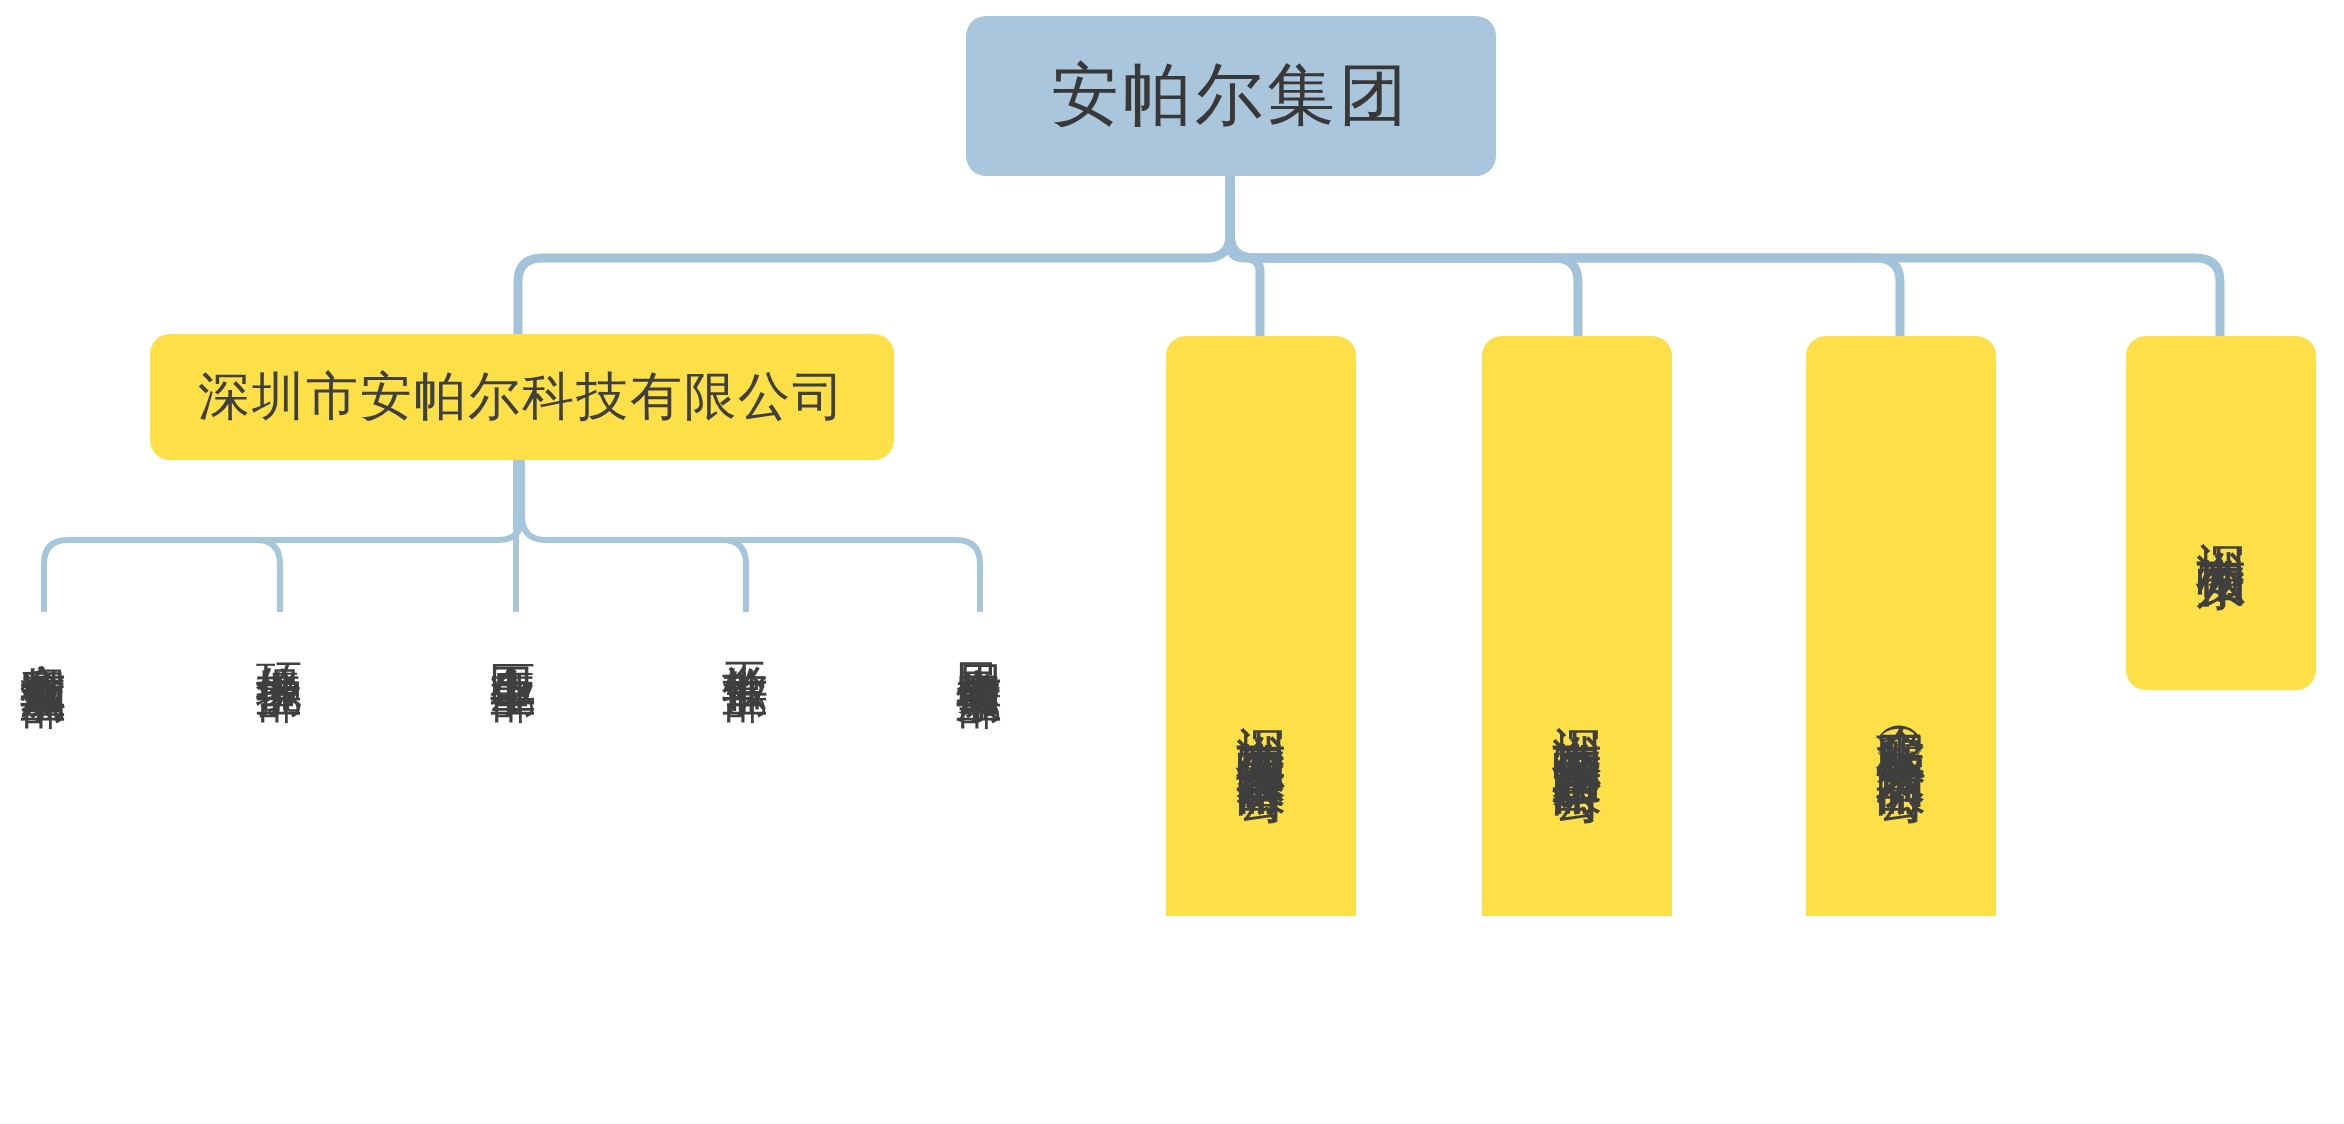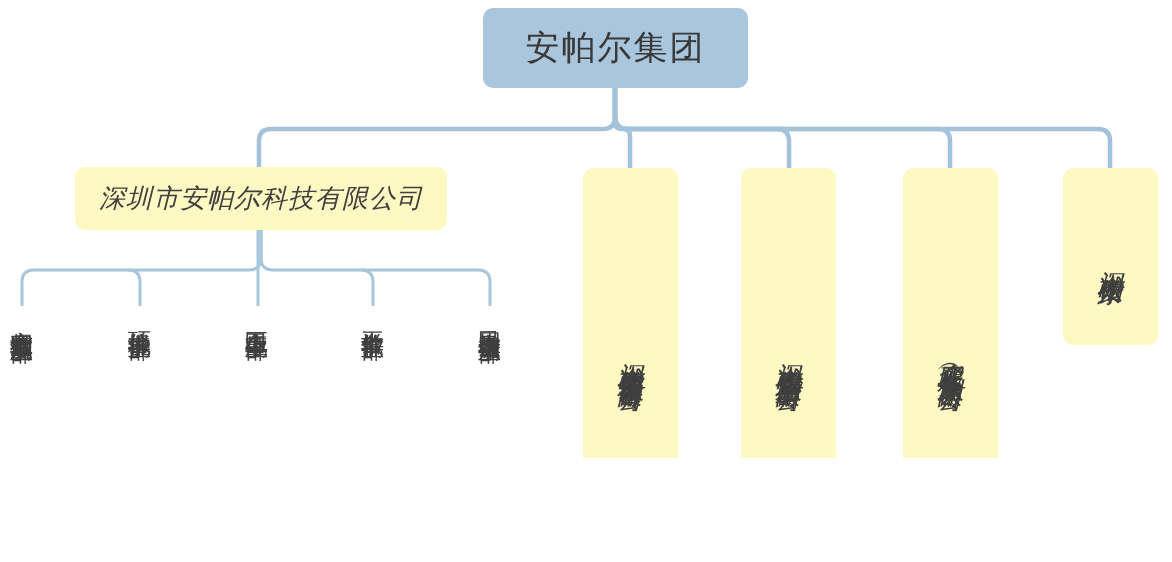--- a/index.html
+++ b/index.html
@@ -31,23 +31,22 @@
   .root-node {
     left: 483px; top: 8px;
     width: 265px; height: 80px;
     background: #a9c6dd;
     border-radius: 10px;
     font-size: 34px;
     letter-spacing: 2px;
     color: #383838;
   }
   .company-node {
-    background: #fef9c3;
+    background: #fde047;
     border-radius: 10px;
-    font-style: italic;
   }
   .company-h {
     left: 75px; top: 167px;
     width: 372px; height: 63px;
     font-size: 26px;
     letter-spacing: 1px;
     color: #3f3f3f;
   }
   .company-v {
     top: 168px;

